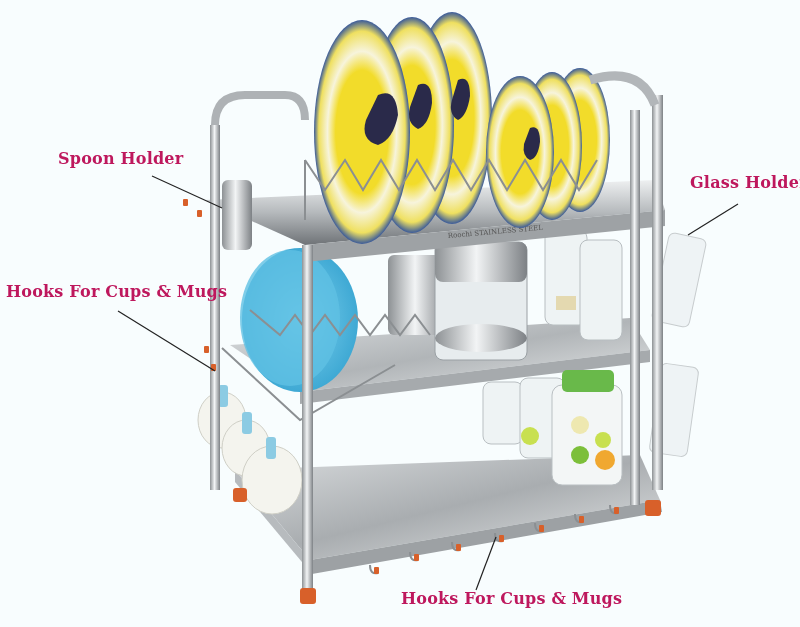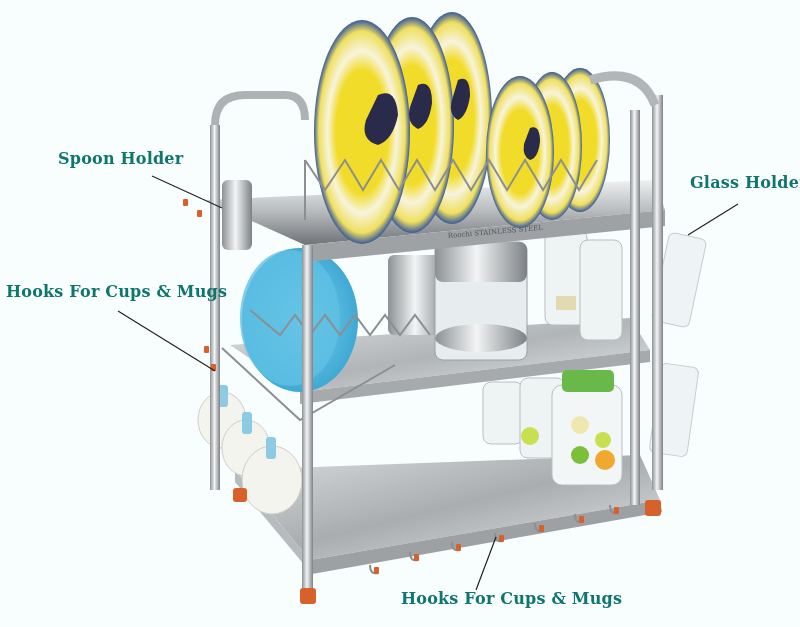--- a/index.html
+++ b/index.html
@@ -1,17 +1,17 @@
 <!DOCTYPE html>
 <html><head>
 <meta charset="utf-8">
 <style>
   html, body { margin:0; padding:0; }
   body { width:800px; height:627px; background:#f8fdfe; position:relative; overflow:hidden; font-family:"DejaVu Serif","Liberation Serif",serif; }
-  .label { position:absolute; font-weight:bold; color:#0f766e; font-size:16px; white-space:nowrap; letter-spacing:0.2px; }
+  .label { position:absolute; font-weight:bold; color:#be185d; font-size:16px; white-space:nowrap; letter-spacing:0.2px; }
   svg.scene { position:absolute; left:0; top:0; }
 </style>
 </head>
 <body>
 
 <svg class="scene" width="800" height="627" viewBox="0 0 800 627">
   <defs>
     <linearGradient id="steelV" x1="0" x2="1">
       <stop offset="0" stop-color="#8d9194"></stop>
       <stop offset="0.45" stop-color="#f2f4f5"></stop>

